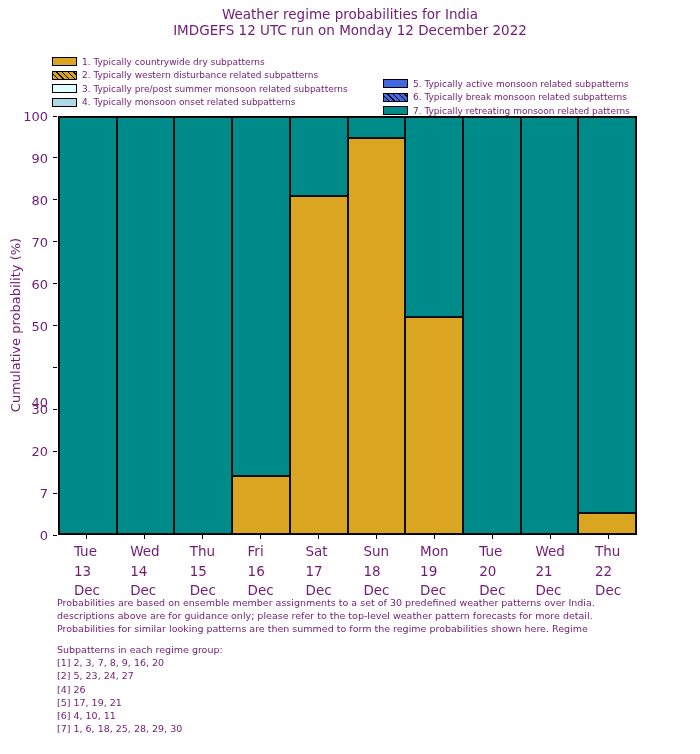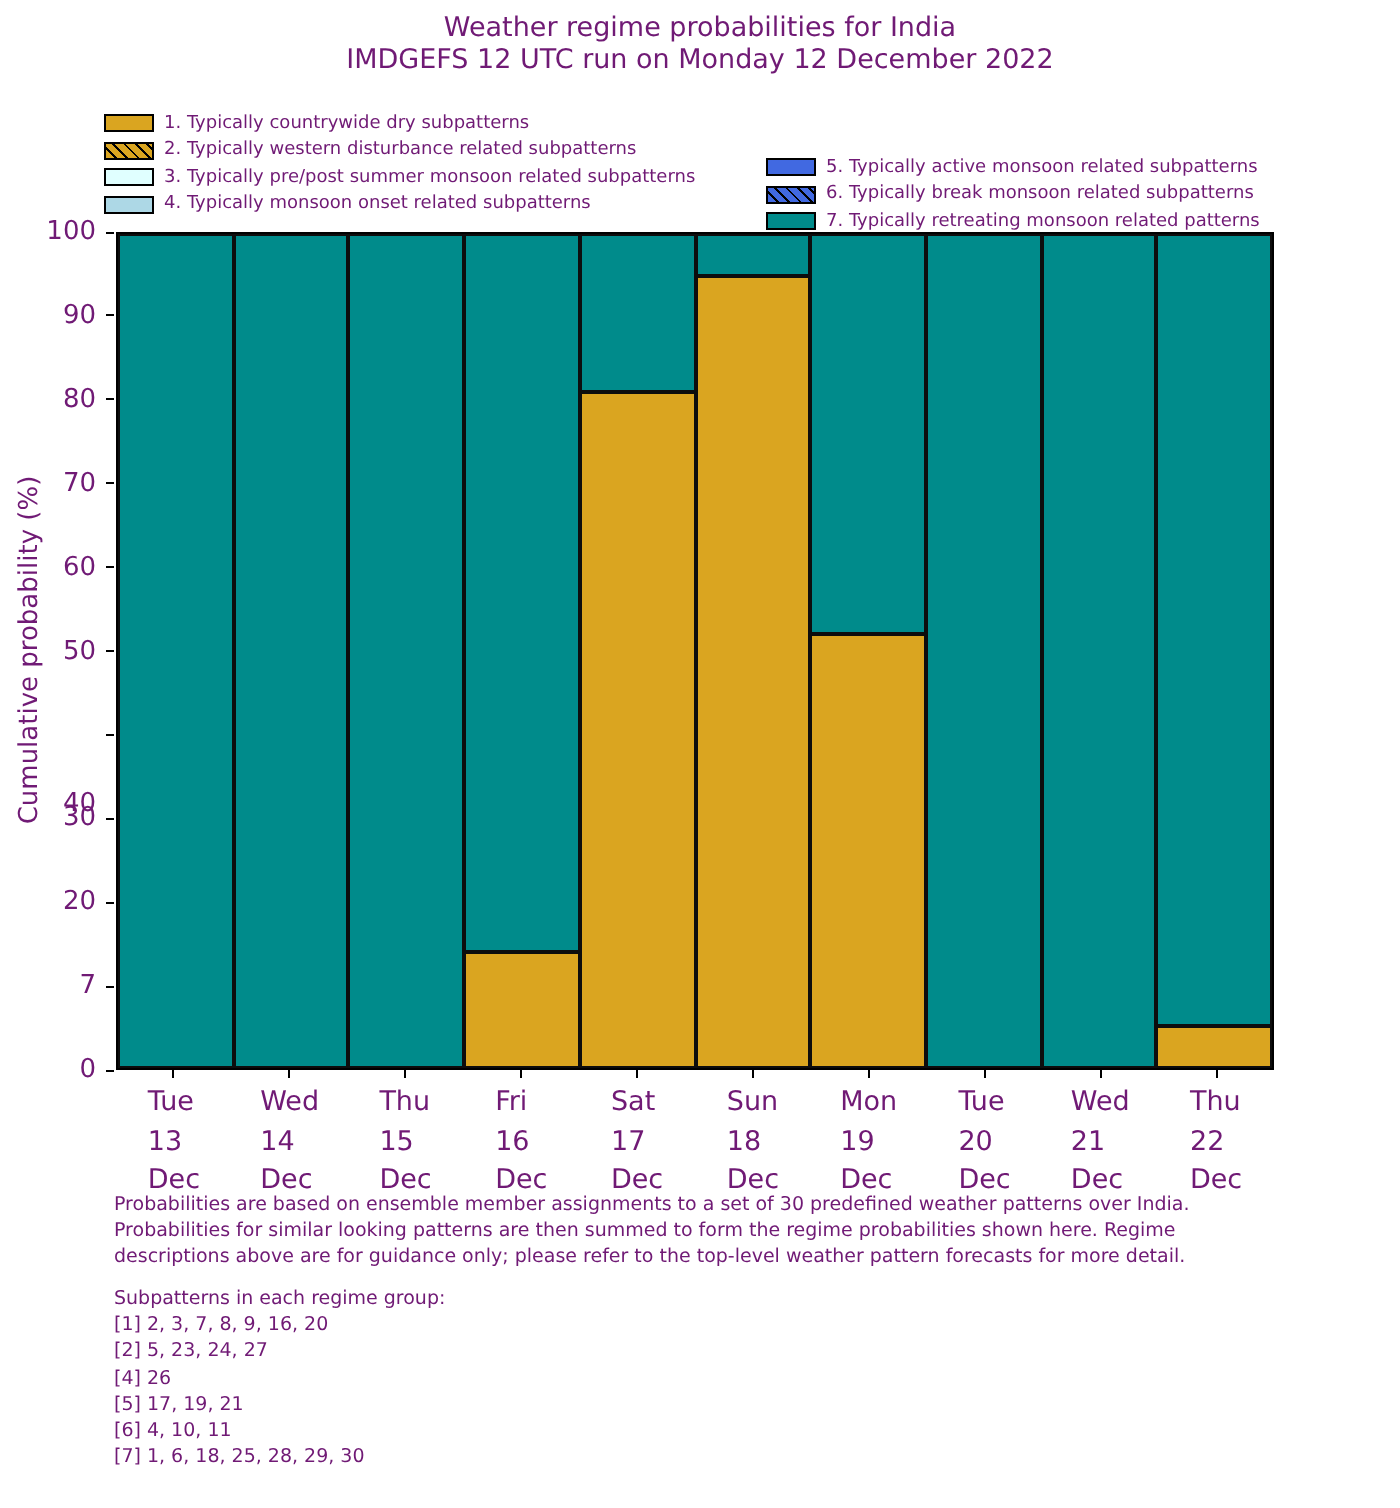--- a/index.html
+++ b/index.html
@@ -194,22 +194,22 @@
       <div class="xtick-mark" style="left: 607.55px; top: 535px;"></div>
       <div class="xtick" style="left: 608.05px; top: 542px;">
         <div>Thu</div>
         <div>22</div>
         <div>Dec</div>
       </div>
     </div>
 
   <div class="footnote">
     <div>Probabilities are based on ensemble member assignments to a set of 30 predefined weather patterns over India.</div>
+    <div>descriptions above are for guidance only; please refer to the top-level weather pattern forecasts for more detail.</div>
     <div>Probabilities for similar looking patterns are then summed to form the regime probabilities shown here. Regime</div>
-    <div>descriptions above are for guidance only; please refer to the top-level weather pattern forecasts for more detail.</div>
   </div>
 
   <div class="subpatterns">
     <div>Subpatterns in each regime group:</div>
     <div>[1] 2, 3, 7, 8, 9, 16, 20</div>
     <div>[2] 5, 23, 24, 27</div>
     <div>[4] 26</div>
     <div>[5] 17, 19, 21</div>
     <div>[6] 4, 10, 11</div>
     <div>[7] 1, 6, 18, 25, 28, 29, 30</div>

